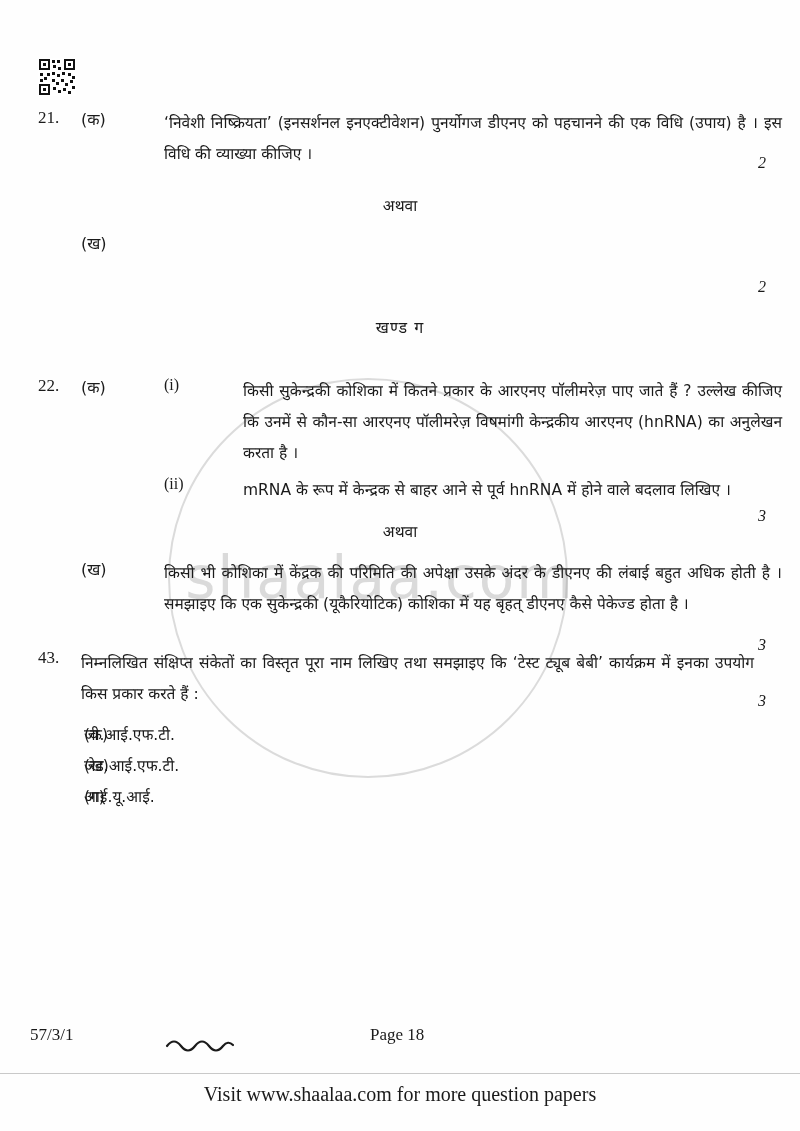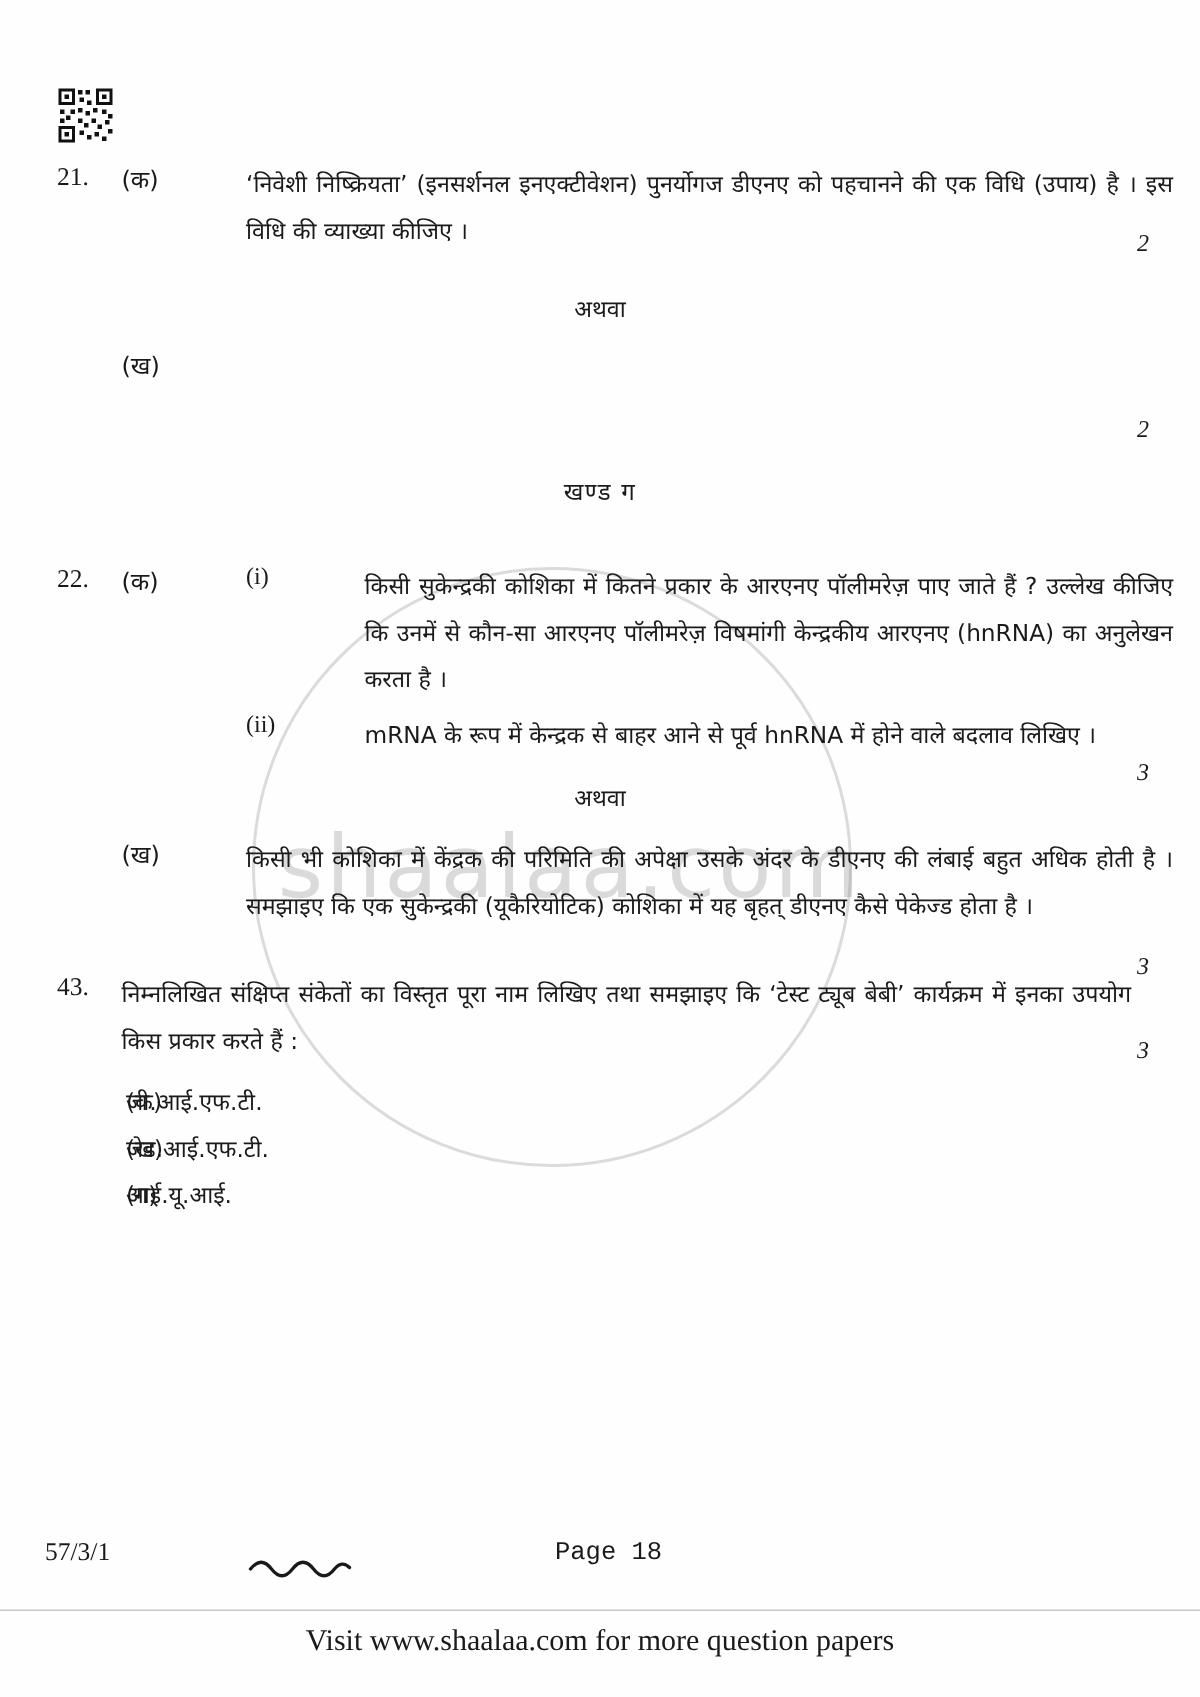--- a/index.html
+++ b/index.html
@@ -156,21 +156,21 @@
   }
   .footer .squiggle {
     position: absolute;
     left: 165px;
     top: 2px;
   }
   .footer .pageno {
     position: absolute;
     left: 370px;
     font-size: 17px;
-    font-family: Liberation Mono, monospace;
+    font-family: Liberation Serif, serif;
   }
   .divider {
     position: absolute;
     left: 0;
     top: 1073px;
     width: 800px;
     height: 1px;
     background: #c9c9c9;
   }
   .promo {

